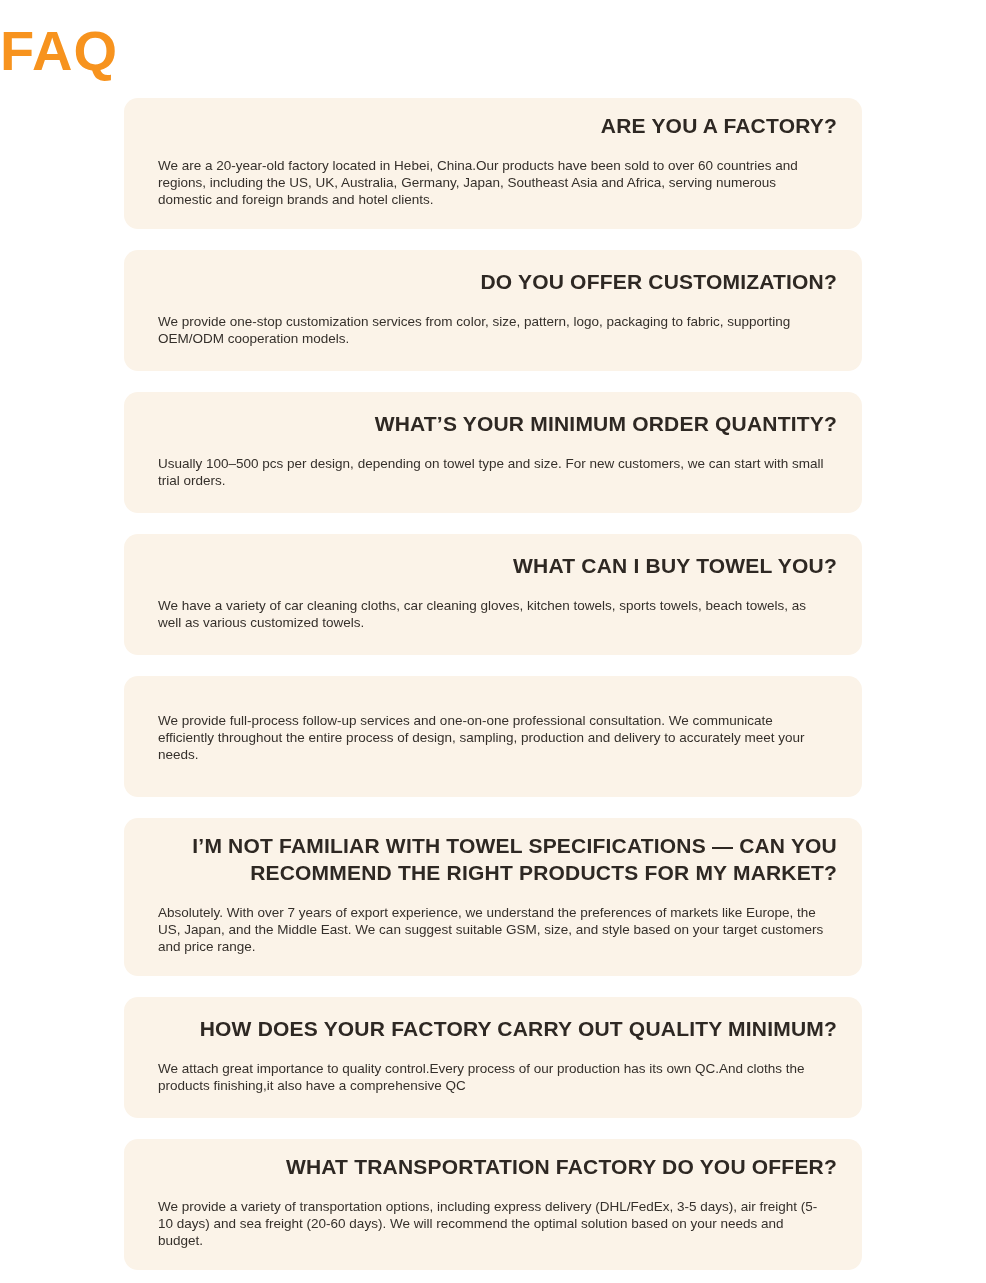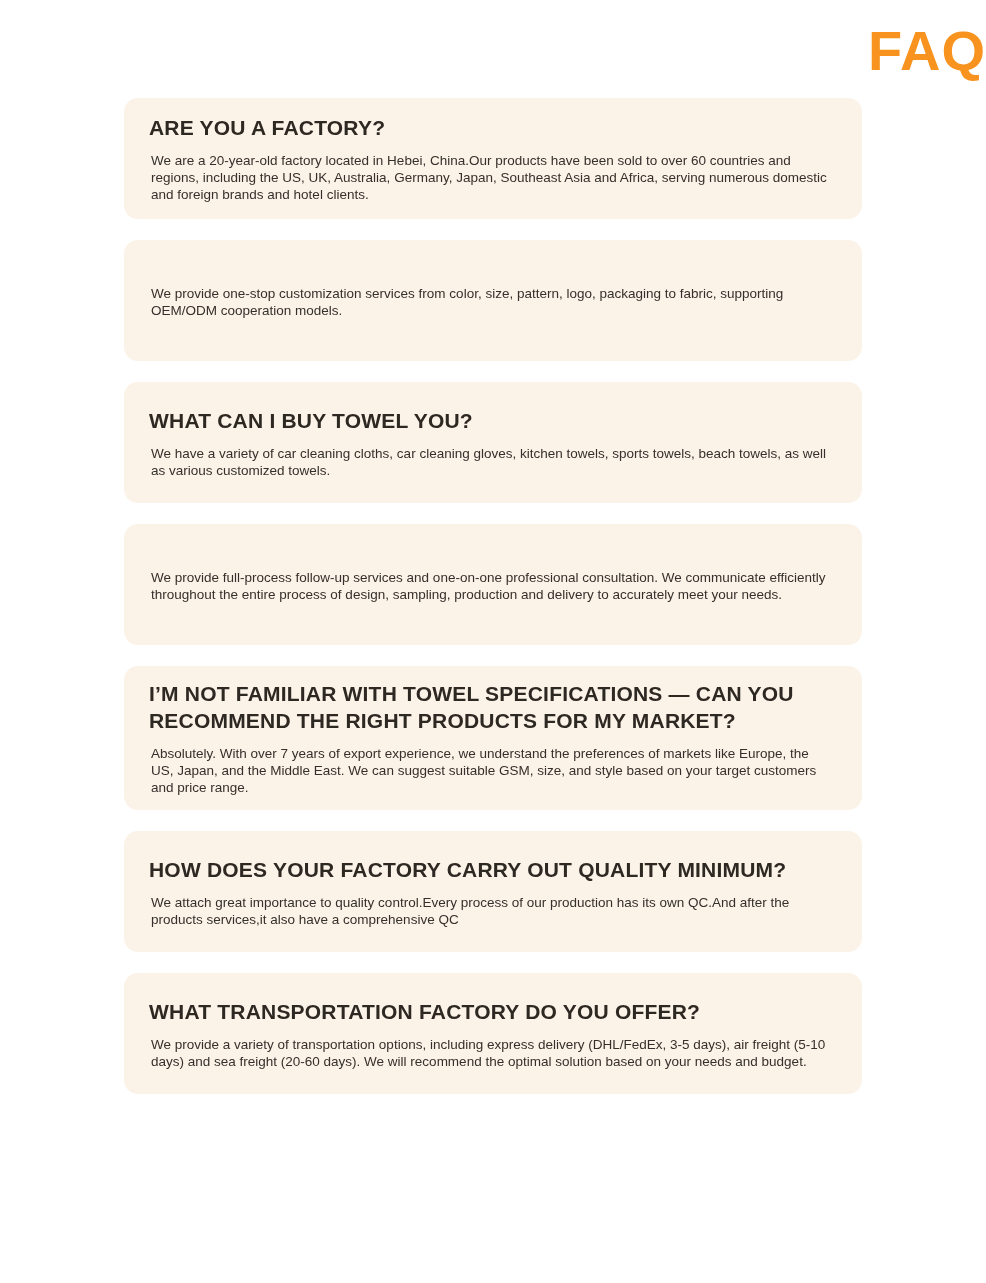--- a/index.html
+++ b/index.html
@@ -13,21 +13,21 @@
   }
   .page {
     width: 986px;
     min-height: 1283px;
     box-sizing: border-box;
     background: #ffffff;
     padding-top: 22px;
   }
   .faq-title {
     margin: 0 0 18px 0;
-    text-align: right;
+    text-align: left;
     color: #F7931E;
     font-size: 56px;
     line-height: 58px;
     font-weight: 700;
     letter-spacing: 1px;
   }
   .faq-list {
     width: 738px;
     margin: 0 auto;
   }
@@ -42,23 +42,24 @@
     padding: 14px 25px 12px 25px;
     margin-bottom: 21px;
   }
   .faq-question {
     margin: 0 0 9px 0;
     color: #2E2823;
     font-size: 21px;
     line-height: 27px;
     font-weight: 700;
     letter-spacing: 0.2px;
+    text-align: right;
   }
   .faq-answer {
-    margin: 2px;
+    margin: 9px;
     color: #35302B;
     font-size: 13.5px;
     line-height: 17px;
     font-weight: 400;
   }
 </style>
 </head>
 <body>
 
 <div class="page">
@@ -66,41 +67,46 @@
   <h1 class="faq-title">FAQ</h1>
 
   <div class="faq-list">
 
     <section class="faq-card">
       <h2 class="faq-question">ARE YOU A FACTORY?</h2>
       <p class="faq-answer">We are a 20-year-old factory located in Hebei, China.Our products have been sold to over 60 countries and regions, including the US, UK, Australia, Germany, Japan, Southeast Asia and Africa, serving numerous domestic and foreign brands and hotel clients.</p>
     </section>
 
     <section class="faq-card">
+      <h2 class="faq-question">DO YOU OFFER CUSTOMIZATION?</h2>
       <p class="faq-answer">We provide one-stop customization services from color, size, pattern, logo, packaging to fabric, supporting OEM/ODM cooperation models.</p>
     </section>
 
+    <section class="faq-card">
+      <h2 class="faq-question">WHAT’S YOUR MINIMUM ORDER QUANTITY?</h2>
+      <p class="faq-answer">Usually 100–500 pcs per design, depending on towel type and size. For new customers, we can start with small trial orders.</p>
+    </section>
 
     <section class="faq-card">
       <h2 class="faq-question">WHAT CAN I BUY TOWEL YOU?</h2>
       <p class="faq-answer">We have a variety of car cleaning cloths, car cleaning gloves, kitchen towels, sports towels, beach towels, as well as various customized towels.</p>
     </section>
 
     <section class="faq-card">
       <p class="faq-answer">We provide full-process follow-up services and one-on-one professional consultation. We communicate efficiently throughout the entire process of design, sampling, production and delivery to accurately meet your needs.</p>
     </section>
 
     <section class="faq-card">
       <h2 class="faq-question">I’M NOT FAMILIAR WITH TOWEL SPECIFICATIONS — CAN YOU RECOMMEND THE RIGHT PRODUCTS FOR MY MARKET?</h2>
       <p class="faq-answer">Absolutely. With over 7 years of export experience, we understand the preferences of markets like Europe, the US, Japan, and the Middle East. We can suggest suitable GSM, size, and style based on your target customers and price range.</p>
     </section>
 
     <section class="faq-card">
       <h2 class="faq-question">HOW DOES YOUR FACTORY CARRY OUT QUALITY MINIMUM?</h2>
-      <p class="faq-answer">We attach great importance to quality control.Every process of our production has its own QC.And after the products services,it also have a comprehensive QC</p>
+      <p class="faq-answer">We attach great importance to quality control.Every process of our production has its own QC.And cloths the products finishing,it also have a comprehensive QC</p>
     </section>
 
     <section class="faq-card">
       <h2 class="faq-question">WHAT TRANSPORTATION FACTORY DO YOU OFFER?</h2>
       <p class="faq-answer">We provide a variety of transportation options, including express delivery (DHL/FedEx, 3-5 days), air freight (5-10 days) and sea freight (20-60 days). We will recommend the optimal solution based on your needs and budget.</p>
     </section>
 
   </div>
 </div>
 

